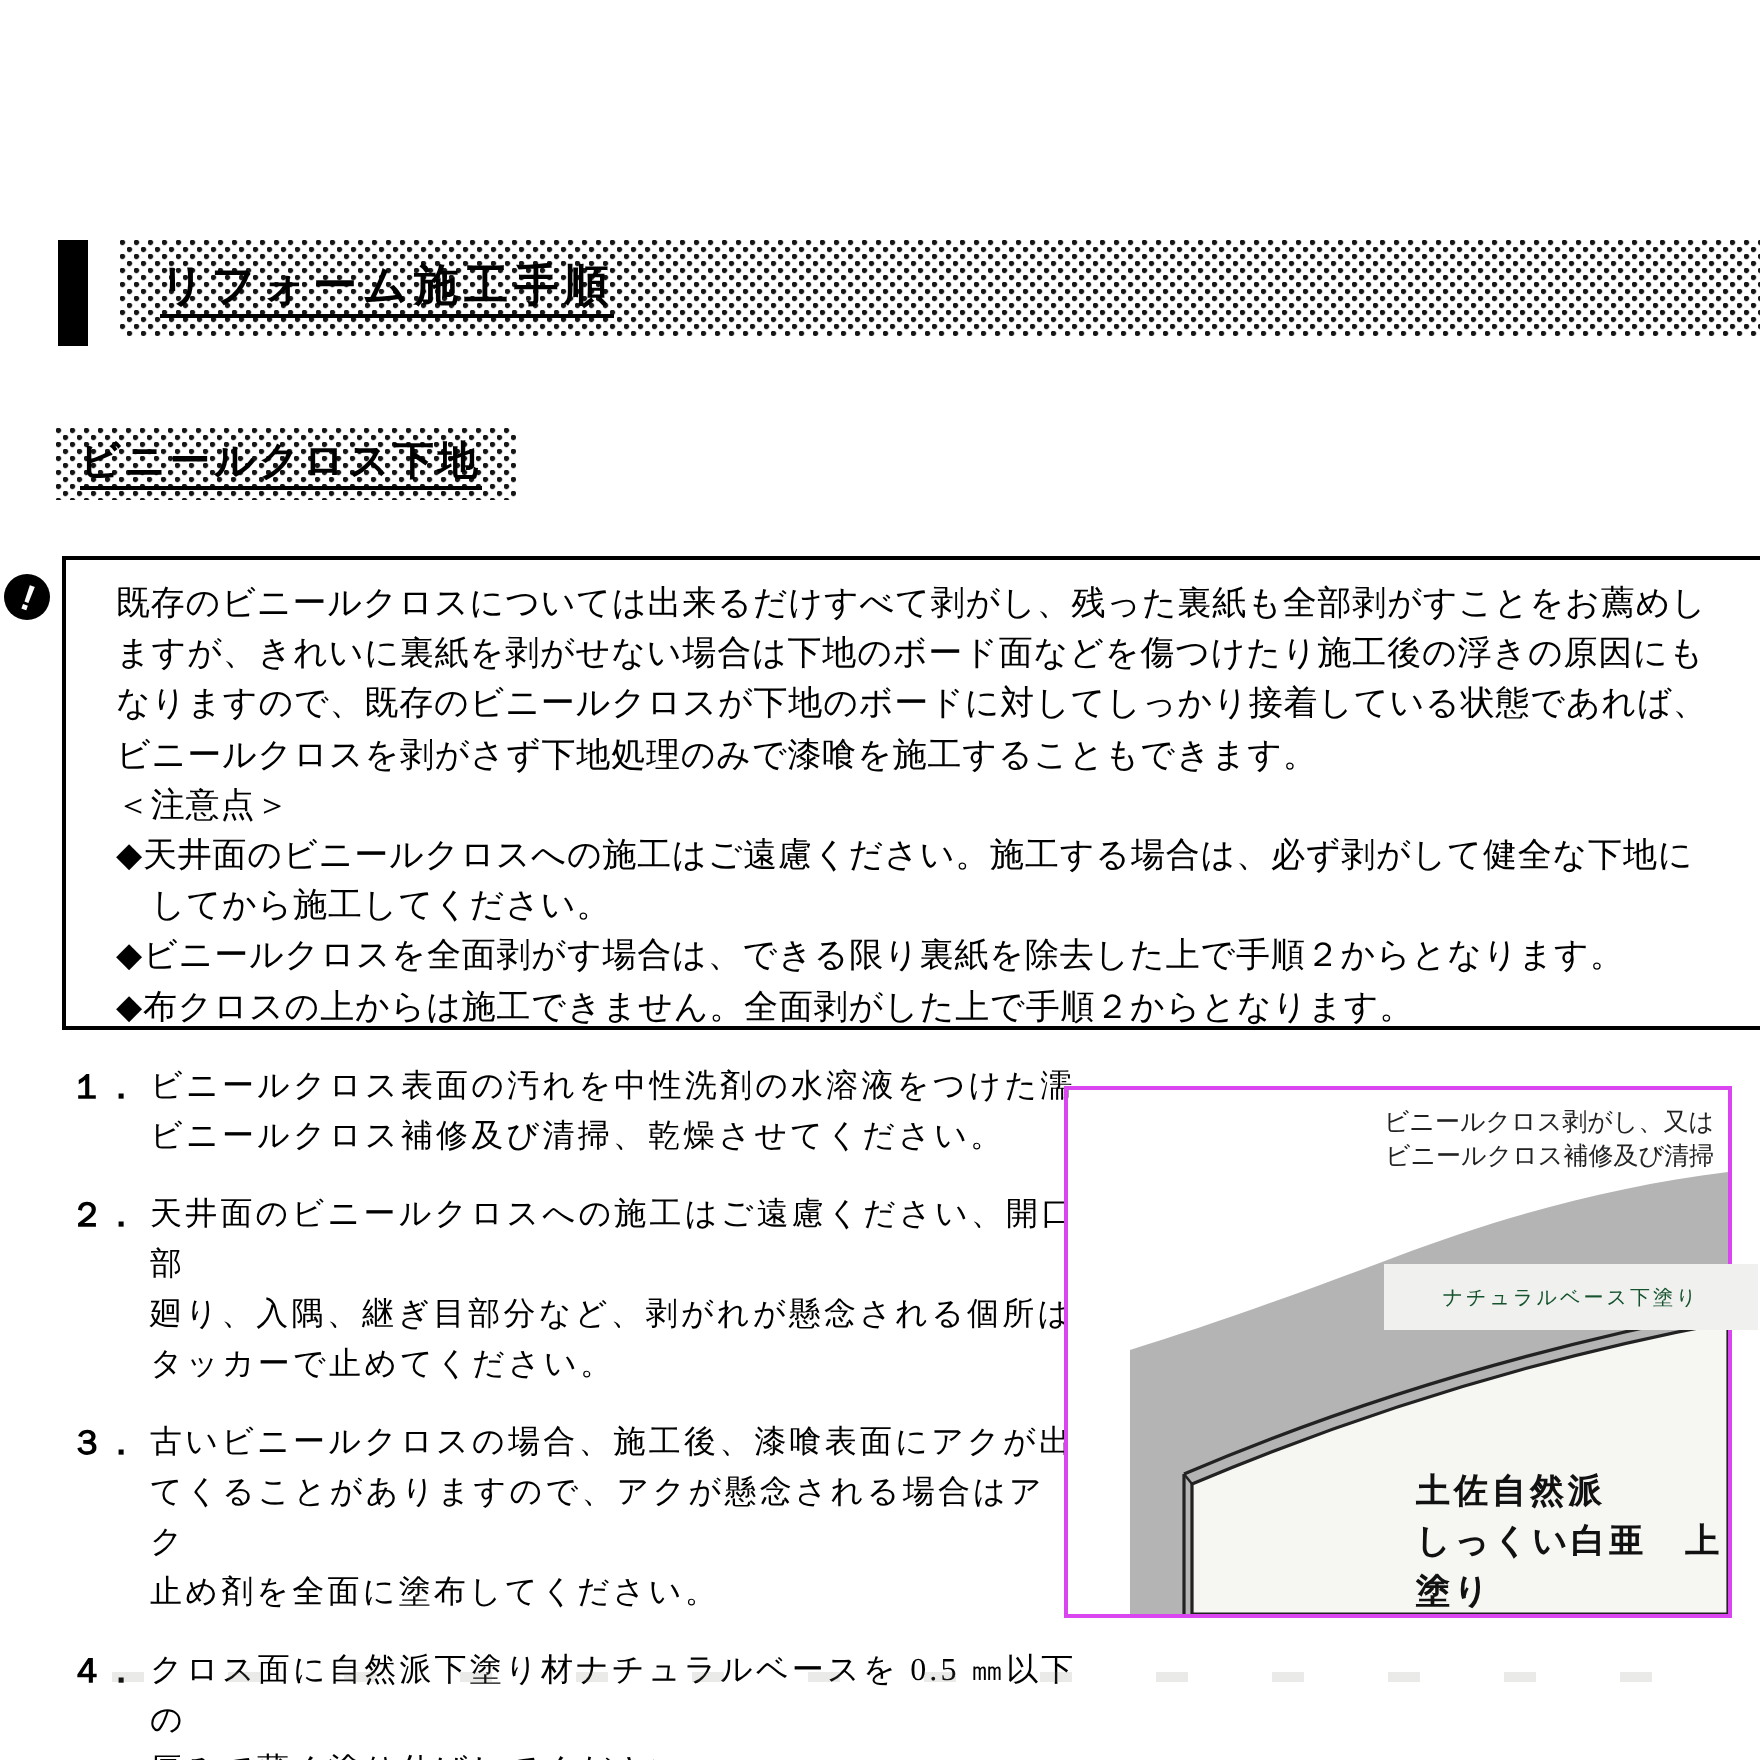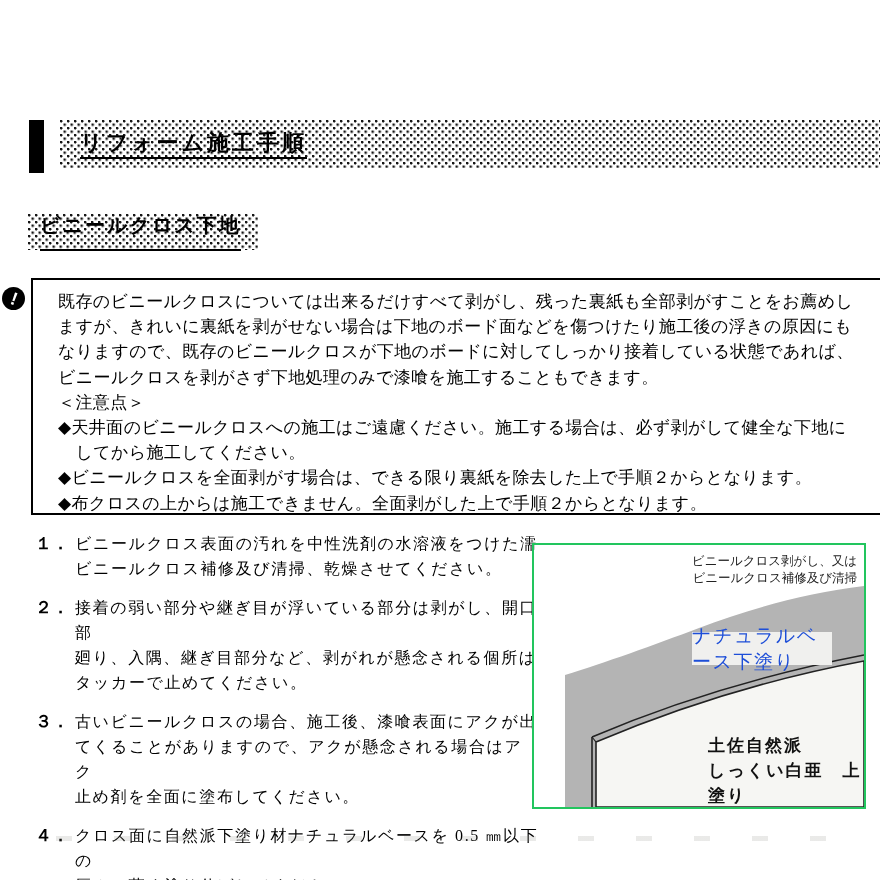--- a/index.html
+++ b/index.html
@@ -19,43 +19,43 @@
 
   .title-marker{left:29px;top:120px;width:15px;height:53px;background:#000;}
   .title-band{left:60px;top:120px;width:824px;height:48px;display:flex;align-items:center;}
   .title-text{margin-left:20px;font-family:"Liberation Sans","DejaVu Sans",sans-serif;
     font-weight:bold;font-size:22px;letter-spacing:3px;
     border-bottom:2px solid #000;padding-bottom:1px;line-height:1.25;}
 
   .subtitle-patch{left:28px;top:214px;width:230px;height:36px;display:flex;align-items:center;}
   .subtitle-text{margin-left:12px;font-family:"Liberation Sans","DejaVu Sans",sans-serif;
     font-weight:bold;font-size:20px;letter-spacing:2px;
-    border-bottom:2px solid #000;padding-bottom:12px;line-height:1.2;}
+    border-bottom:2px solid #000;padding-bottom:0;line-height:1.2;}
 
   .warn-icon{left:2px;top:287px;width:23px;height:23px;background:#000;border-radius:50%;
     display:flex;align-items:center;justify-content:center;}
   .warn-icon span{color:#fff;font-family:"Liberation Sans",sans-serif;font-weight:bold;
     font-size:18px;line-height:1;transform:rotate(20deg);}
 
   .notice-box{left:31px;top:278px;width:825px;height:224px;border:2px solid #000;
     padding:9px 0 0 25px;box-sizing:content-box;}
   .notice-text{font-size:17px;line-height:25.2px;letter-spacing:0.4px;white-space:pre-line;}
 
   .steps{left:35px;top:531px;width:505px;}
   .step{display:flex;margin-bottom:14px;}
   .step-no{width:40px;font-weight:bold;font-size:17px;line-height:25px;flex:none;}
   .step-text{font-size:16px;line-height:25px;letter-spacing:1.6px;white-space:pre-line;}
 
-  .diagram-box{left:532px;top:543px;width:330px;height:262px;border:2px solid #22c55e;}
+  .diagram-box{left:532px;top:543px;width:330px;height:262px;border:2px solid #d946ef;}
   .diagram-caption{position:absolute;right:7px;top:8px;text-align:right;
     font-family:"Liberation Sans","DejaVu Sans",sans-serif;font-size:12.5px;line-height:17px;
     color:#222;white-space:pre-line;}
-  .undercoat-label{position:absolute;left:158px;top:87px;width:140px;height:33px;
+  .undercoat-label{position:absolute;left:158px;top:87px;width:187px;height:33px;
     background:#f0f0ee;display:flex;align-items:center;justify-content:center;
-    font-family:"Liberation Sans","DejaVu Sans",sans-serif;font-size:19px;letter-spacing:1.5px;color:#1d4ed8;}
+    font-family:"Liberation Sans","DejaVu Sans",sans-serif;font-size:10px;letter-spacing:1.5px;color:#14532d;}
   .topcoat-label{position:absolute;left:174px;top:188px;
     font-family:"Liberation Sans","DejaVu Sans",sans-serif;font-weight:bold;
     font-size:17px;line-height:25px;letter-spacing:2px;color:#111;white-space:pre-line;}
 
   .truncated-line{left:56px;top:836px;width:780px;height:5px;opacity:.16;
     background:repeating-linear-gradient(90deg,#7a7a70 0 16px,transparent 16px 58px);}
 </style>
 </head>
 <body>
 
@@ -85,21 +85,21 @@
 </div>
 
 <div class="abs steps">
   <div class="step">
     <div class="step-no">１．</div>
     <div class="step-text">ビニールクロス表面の汚れを中性洗剤の水溶液をつけた濡
 ビニールクロス補修及び清掃、乾燥させてください。</div>
   </div>
   <div class="step">
     <div class="step-no">２．</div>
-    <div class="step-text">接着の弱い部分や継ぎ目が浮いている部分は剥がし、開口部
+    <div class="step-text">天井面のビニールクロスへの施工はご遠慮ください、開口部
 廻り、入隅、継ぎ目部分など、剥がれが懸念される個所は
 タッカーで止めてください。</div>
   </div>
   <div class="step">
     <div class="step-no">３．</div>
     <div class="step-text">古いビニールクロスの場合、施工後、漆喰表面にアクが出
 てくることがありますので、アクが懸念される場合はアク
 止め剤を全面に塗布してください。</div>
   </div>
   <div class="step">

